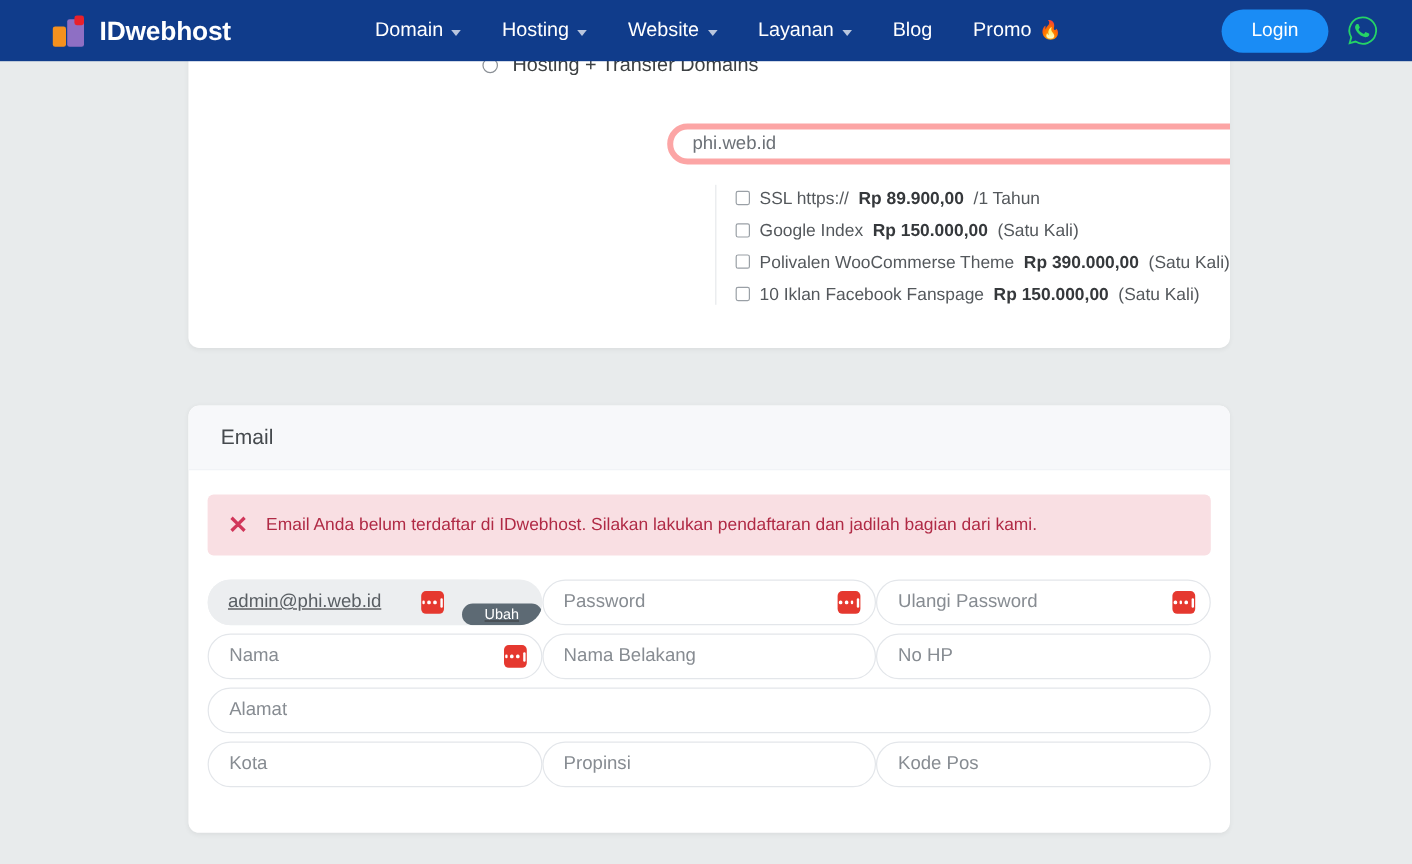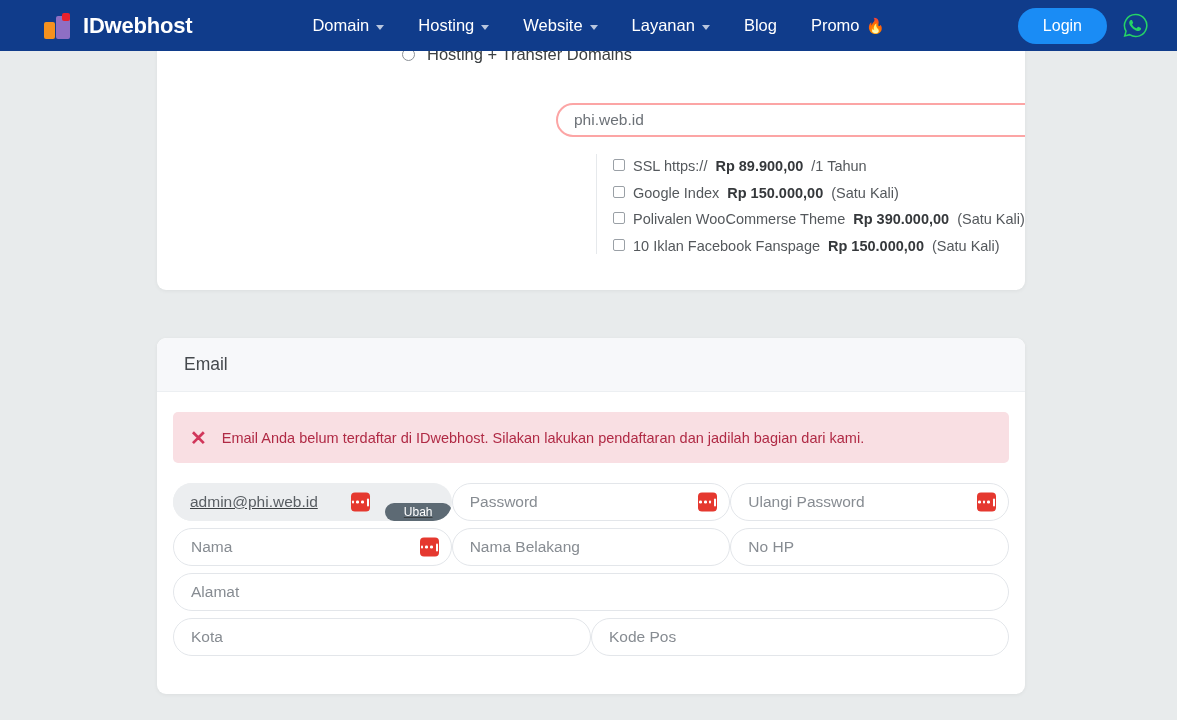--- a/index.html
+++ b/index.html
@@ -201,21 +201,21 @@
     background: #fbf0c4;
     padding: 1px 3px;
   }
 
   .domain-input {
     position: absolute;
     left: 399px;
     top: 221px;
     width: 592px;
     height: 34px;
-    border: 2px solid #fca5a5;
+    border: 5px solid #fca5a5;
     border-radius: 19px;
     background: #fff;
     font-family: inherit;
     font-size: 15.5px;
     color: #6c7177;
     padding: 0 16px;
     outline: none;
   }
   .domain-input::placeholder { color: #6c7177; }
 
@@ -523,20 +523,23 @@
           <input class="inp" type="text" placeholder="Alamat" style="">
         </div>
       </div>
 
       <div class="form-row">
 
         <div class="field">
           <input class="inp" type="text" placeholder="Kota" style="">
         </div>
 
+        <div class="field">
+          <input class="inp" type="text" placeholder="Propinsi" style="">
+        </div>
 
         <div class="field">
           <input class="inp" type="text" placeholder="Kode Pos" style="">
         </div>
 
       </div>
 
     </div>
   </div>
 

